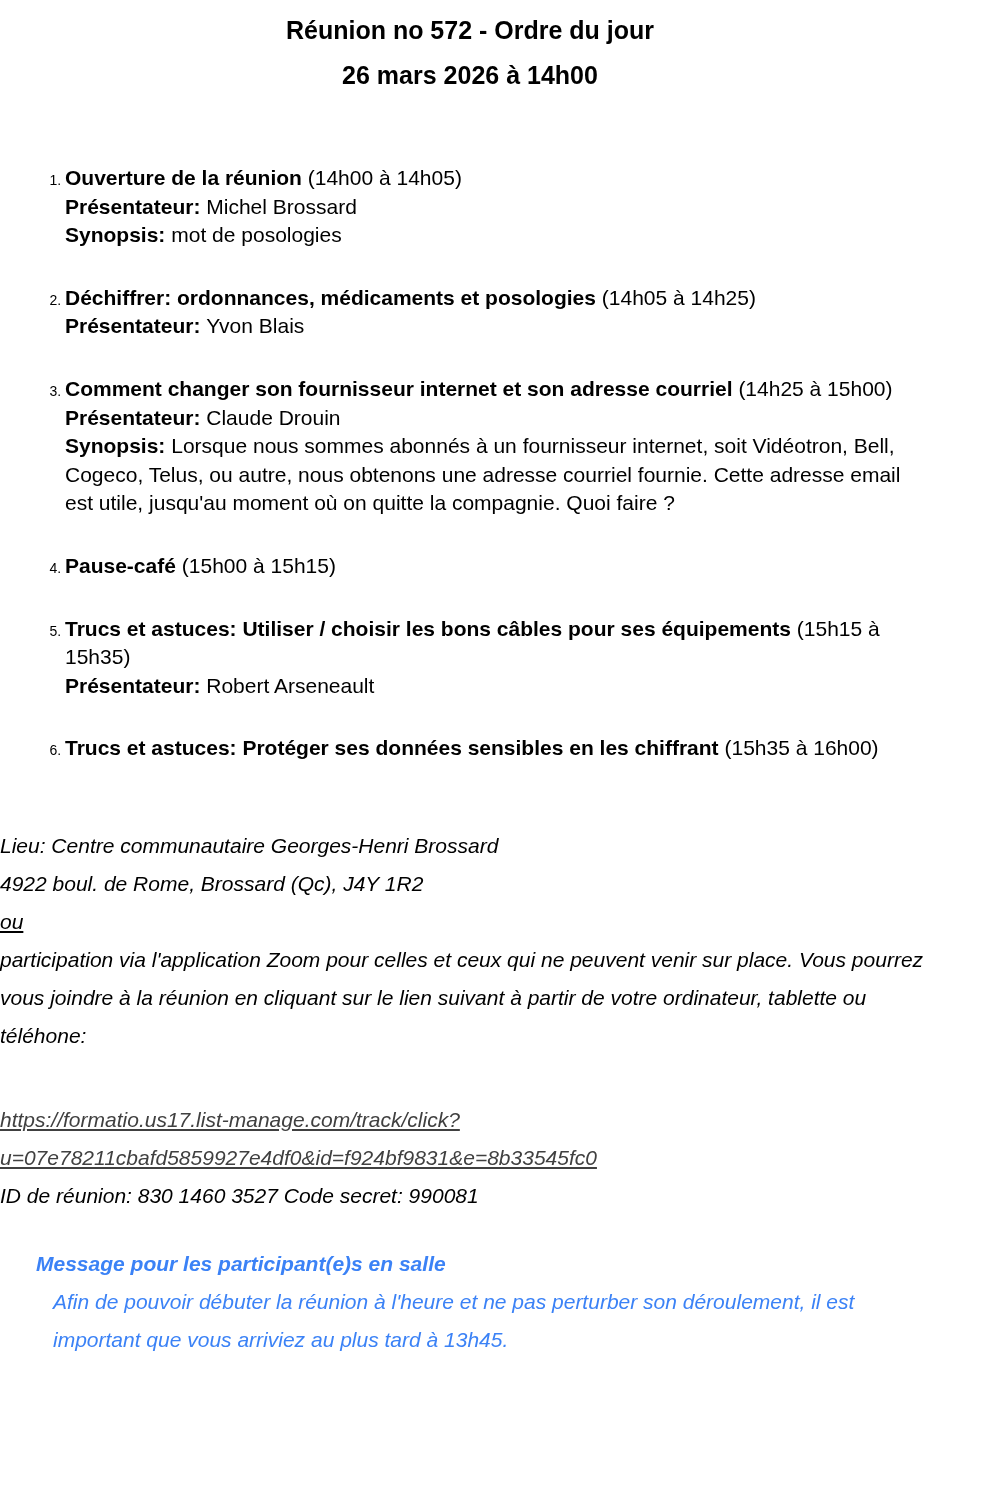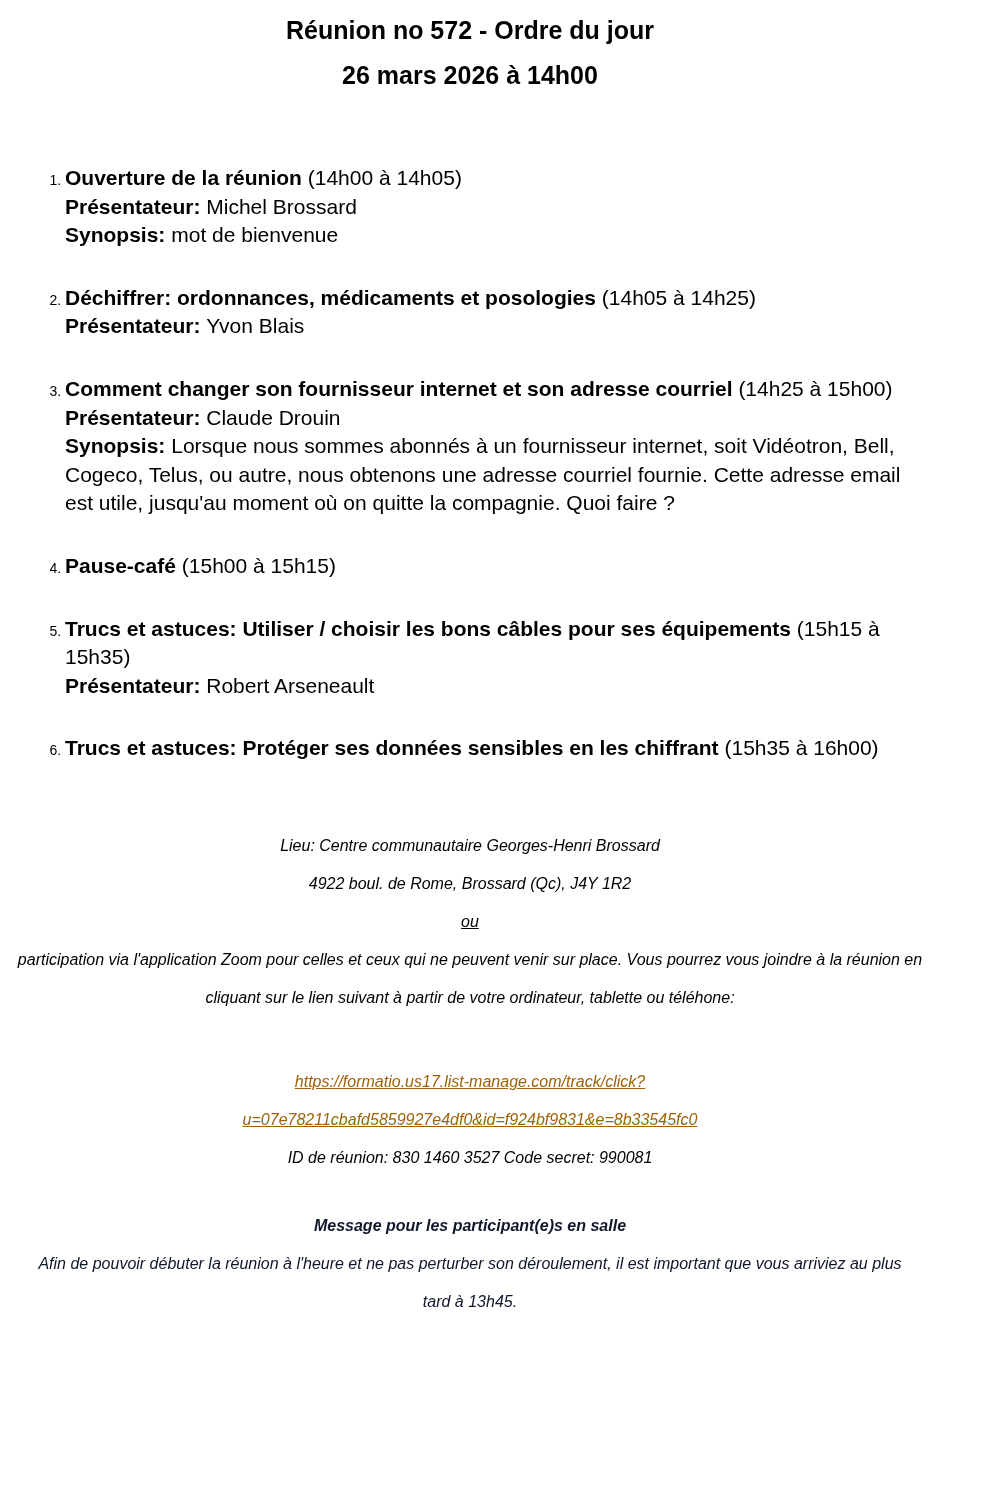--- a/index.html
+++ b/index.html
@@ -36,37 +36,38 @@
   ol.agenda > li {
     margin-bottom: 34px;
   }
   ol.agenda > li::marker {
     font-size: 14px;
   }
   .bold { font-weight: bold; }
   .sp { margin-left: 0.28em; }
   
   .center-italic {
-    text-align: center;
+    text-align: left;
     font-style: italic;
-    font-size: 16px;
+    font-size: 21px;
     line-height: 38px;
   }
   .location-block { margin-top: 64px; }
   .underline { text-decoration: underline; }
   .link-block { margin-top: 46px; }
   a.meeting-link {
-    color: #a16207;
+    color: #404040;
     text-decoration: underline;
     font-style: italic;
   }
   a.meeting-link span { display: block; }
   .message-block {
     margin-top: 30px;
-    color: #0f172a;
+    color: #3b82f6;
+    margin-left: 36px;
   }
   .message-block .msg-title { font-weight: bold; }
   .message-block .msg-body {
     width: 870px;
     margin: 0 auto;
   }
 </style>
 </head>
 <body>
 
@@ -75,21 +76,21 @@
   <h1 class="doc-title">
     <div>Réunion no 572 - Ordre du jour</div>
     <div>26 mars 2026 à 14h00</div>
   </h1>
 
   <ol class="agenda">
 
     <li>
       <div><span class="bold">Ouverture de la réunion</span><span class="sp">(14h00 à 14h05)</span></div>
       <div><span class="bold">Présentateur:</span><span class="sp">Michel Brossard</span></div>
-      <div><span class="bold">Synopsis:</span><span class="sp">mot de bienvenue</span></div>
+      <div><span class="bold">Synopsis:</span><span class="sp">mot de posologies</span></div>
     </li>
 
     <li>
       <div><span class="bold">Déchiffrer: ordonnances, médicaments et posologies</span><span class="sp">(14h05 à 14h25)</span></div>
       <div><span class="bold">Présentateur:</span><span class="sp">Yvon Blais</span></div>
     </li>
 
     <li>
       <div><span class="bold">Comment changer son fournisseur internet et son adresse courriel</span><span class="sp">(14h25 à 15h00)</span></div>
       <div><span class="bold">Présentateur:</span><span class="sp">Claude Drouin</span></div>

